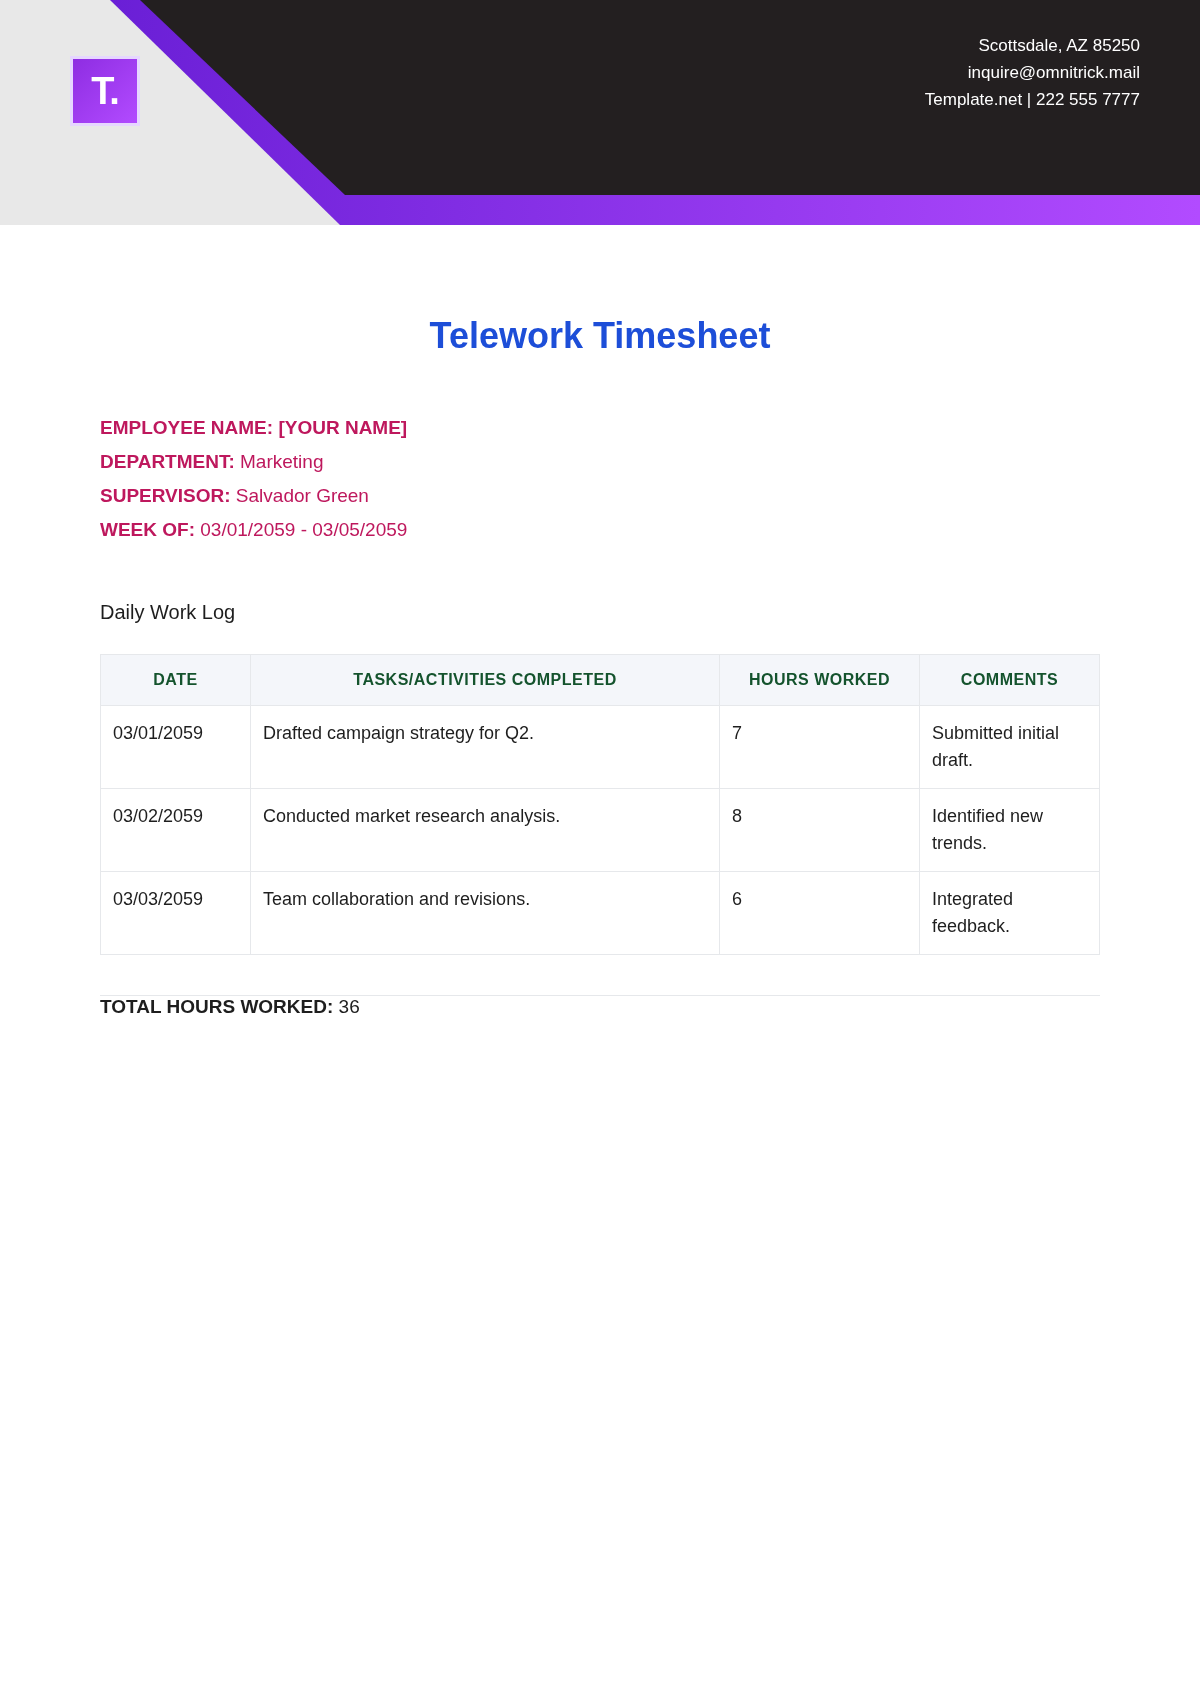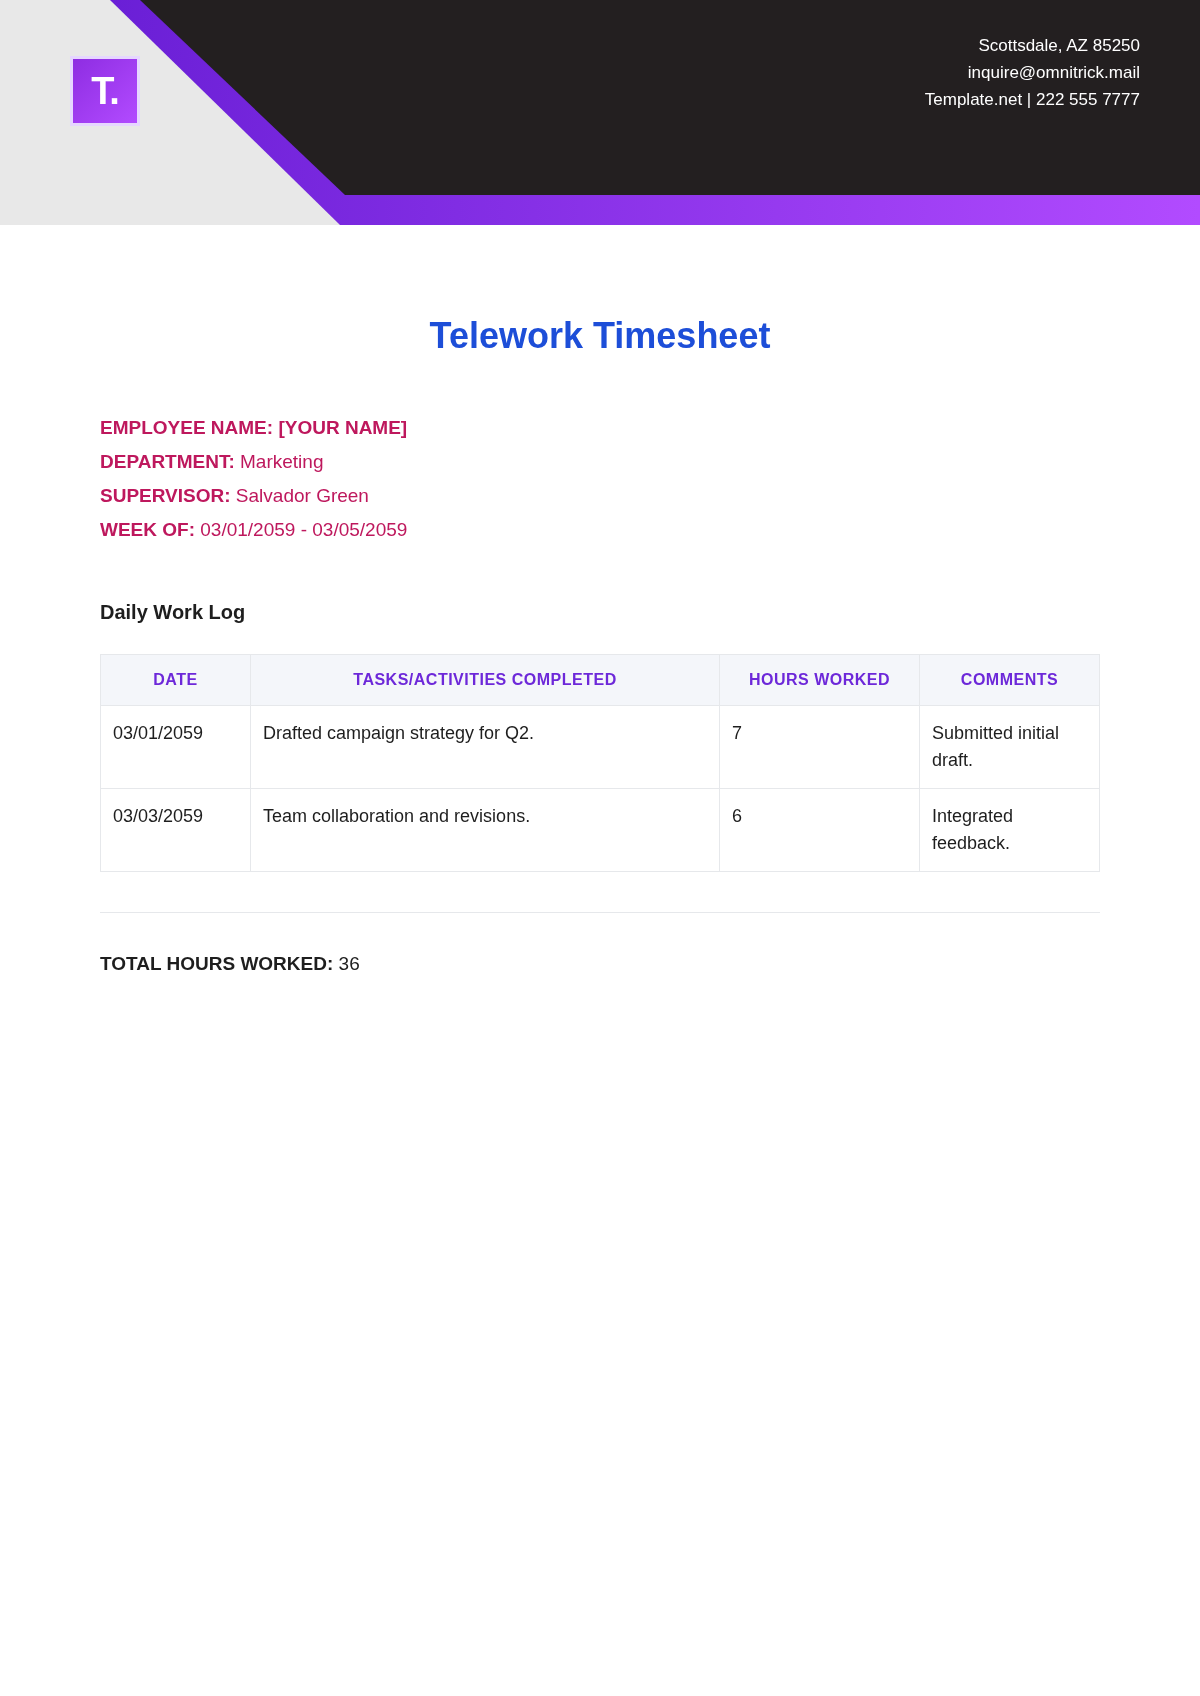--- a/index.html
+++ b/index.html
@@ -62,51 +62,50 @@
   .info-block div {
     font-size: 19px;
     color: #be185d;
     margin-bottom: 12px;
   }
   .info-block .lbl {
     font-weight: 700;
   }
   .section-title {
     font-size: 20px;
-    font-weight: 700;
+    font-weight: 400;
     margin-top: 60px;
     margin-bottom: 30px;
     color: #1e1e1e;
   }
   table.log {
     width: 100%;
     border-collapse: collapse;
     font-size: 18px;
   }
   table.log th {
     background: #f4f6fa;
-    color: #6d28d9;
+    color: #14532d;
     font-weight: 700;
     font-size: 16px;
     letter-spacing: 0.5px;
     padding: 16px 12px;
     border: 1px solid #e6e8eb;
     text-align: center;
   }
   table.log td {
     border: 1px solid #e6e8eb;
     padding: 14px 12px;
     vertical-align: top;
     color: #1e1e1e;
     line-height: 1.5;
   }
   .total-row {
     border-top: 1px solid #e6e8eb;
     margin-top: 40px;
-    padding-top: 40px;
     font-size: 19px;
   }
   .total-row .lbl { font-weight: 700; }
 </style>
 </head>
 <body>
 
 <div class="header-wrap">
   <svg viewBox="0 0 1200 225" preserveAspectRatio="none">
     <defs>
@@ -164,20 +163,26 @@
       </tr>
     </thead>
     <tbody>
       <tr>
         <td>03/01/2059</td>
         <td>Drafted campaign strategy for Q2.</td>
         <td>7</td>
         <td>Submitted initial draft.</td>
       </tr>
       <tr>
+        <td>03/02/2059</td>
+        <td>Conducted market research analysis.</td>
+        <td>8</td>
+        <td>Identified new trends.</td>
+      </tr>
+      <tr>
         <td>03/03/2059</td>
         <td>Team collaboration and revisions.</td>
         <td>6</td>
         <td>Integrated feedback.</td>
       </tr>
     </tbody>
   </table>
 
   <div class="total-row">
     <span class="lbl">TOTAL HOURS WORKED:</span>

